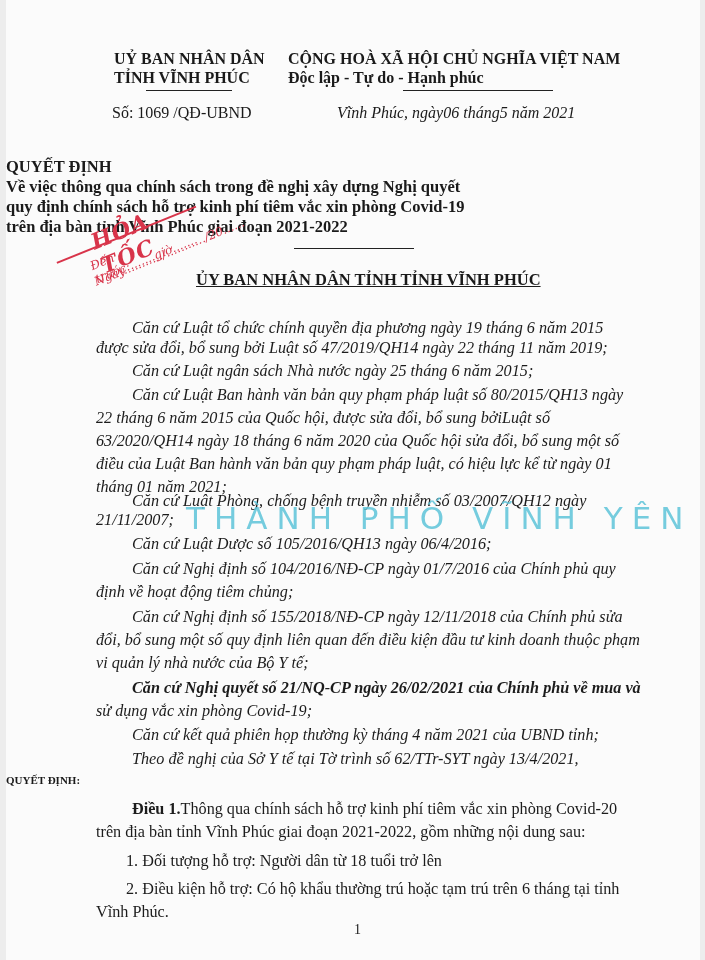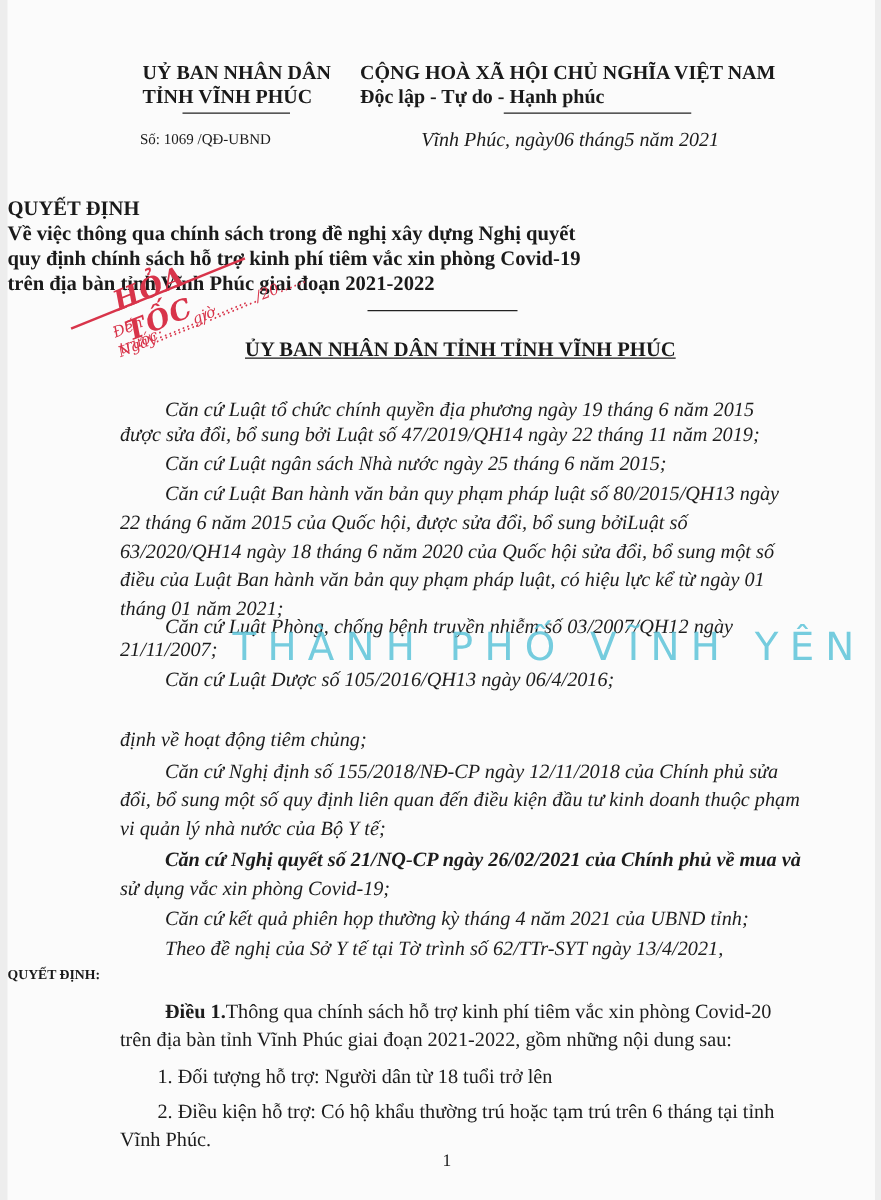--- a/index.html
+++ b/index.html
@@ -42,21 +42,21 @@
 <div class="page">
 
   <div class="abs hdr center" style="left:108px; top:49px; width:150px;">UỶ BAN NHÂN DÂN</div>
   <div class="abs hdr center" style="left:108px; top:68px; width:150px;">TỈNH VĨNH PHÚC</div>
   <div class="rule" style="left:140px; top:90px; width:86px;"></div>
 
   <div class="abs hdr center" style="left:282px; top:49px; width:380px;">CỘNG HOÀ XÃ HỘI CHỦ NGHĨA VIỆT NAM</div>
   <div class="abs hdr center" style="left:282px; top:68px; width:380px;">Độc lập - Tự do - Hạnh phúc</div>
   <div class="rule" style="left:397px; top:90px; width:150px;"></div>
 
-  <div class="abs" style="left:106px; top:104px; font-size:12px;">Số:  1069  /QĐ-UBND</div>
+  <div class="abs" style="left:106px; top:104px; font-size:16px;">Số:  1069  /QĐ-UBND</div>
   <div class="abs ital" style="left:331px; top:104px; font-size:16px;">Vĩnh Phúc, ngày06 tháng5  năm 2021</div>
 
   <div class="abs bold center" style="left:0; top:157px; width:694px; font-size:16.5px;">QUYẾT ĐỊNH</div>
   <div class="abs bold center" style="left:0; top:177px; width:694px; font-size:16.5px;">Về việc thông qua chính sách trong đề nghị xây dựng Nghị quyết</div>
   <div class="abs bold center" style="left:0; top:197px; width:694px; font-size:16.5px;">quy định chính sách hỗ trợ kinh phí tiêm vắc xin phòng Covid-19</div>
   <div class="abs bold center" style="left:0; top:217px; width:640px; font-size:16.5px;">trên địa bàn tỉnh Vĩnh Phúc giai đoạn 2021-2022</div>
   <div class="rule" style="left:288px; top:248px; width:120px;"></div>
 
   <div class="abs bold" style="left:190px; top:270px; font-size:16.5px;text-decoration:underline;">ỦY BAN NHÂN DÂN TỈNH TỈNH VĨNH PHÚC</div>
 
@@ -64,20 +64,21 @@
   <div class="p" style="left:90px; top:339px;">được sửa đổi, bổ sung bởi Luật số 47/2019/QH14 ngày 22 tháng 11 năm 2019;</div>
   <div class="p" style="left:126px; top:362px;">Căn cứ Luật ngân sách Nhà nước ngày 25 tháng 6 năm 2015;</div>
   <div class="p" style="left:126px; top:386px;">Căn cứ Luật Ban hành văn bản quy phạm pháp luật số 80/2015/QH13 ngày</div>
   <div class="p" style="left:90px; top:409px; word-spacing:0px;">22  tháng  6  năm  2015  của  Quốc  hội,  được  sửa  đổi,  bổ  sung  bởiLuật  số</div>
   <div class="p" style="left:90px; top:432px;">63/2020/QH14 ngày 18 tháng 6 năm 2020 của Quốc hội sửa đổi, bổ sung một số</div>
   <div class="p" style="left:90px; top:455px;">điều của Luật Ban hành văn bản quy phạm pháp luật, có hiệu lực kể từ ngày 01</div>
   <div class="p" style="left:90px; top:478px;">tháng 01 năm 2021;</div>
   <div class="p" style="left:126px; top:490px; margin-top:2px;">Căn cứ Luật Phòng, chống bệnh truyền nhiễm số 03/2007/QH12 ngày</div>
   <div class="p" style="left:90px; top:511px;">21/11/2007;</div>
   <div class="p" style="left:126px; top:535px;">Căn cứ Luật Dược số 105/2016/QH13 ngày 06/4/2016;</div>
+  <div class="p" style="left:126px; top:560px;">Căn cứ Nghị định số 104/2016/NĐ-CP ngày 01/7/2016 của Chính phủ quy</div>
   <div class="p" style="left:90px; top:583px;">định về hoạt động tiêm chủng;</div>
   <div class="p" style="left:126px; top:608px;">Căn cứ Nghị định số 155/2018/NĐ-CP ngày 12/11/2018 của Chính phủ sửa</div>
   <div class="p" style="left:90px; top:631px;">đổi, bổ sung một số quy định liên quan đến điều kiện đầu tư kinh doanh thuộc phạm</div>
   <div class="p" style="left:90px; top:654px;">vi quản lý nhà nước của Bộ Y tế;</div>
   <div class="p" style="left:126px; top:679px;font-weight:bold;">Căn cứ Nghị quyết số 21/NQ-CP ngày 26/02/2021 của Chính phủ về mua và</div>
   <div class="p" style="left:90px; top:702px;">sử dụng vắc xin phòng Covid-19;</div>
   <div class="p" style="left:126px; top:726px;">Căn cứ kết quả phiên họp thường kỳ tháng 4 năm 2021 của UBND tỉnh;</div>
   <div class="p" style="left:126px; top:750px;">Theo đề nghị của Sở Y tế tại Tờ trình số 62/TTr-SYT ngày 13/4/2021,</div>
 
   <div class="abs bold center" style="left:0; top:774px; width:698px; font-size:11px;">QUYẾT ĐỊNH:</div>

